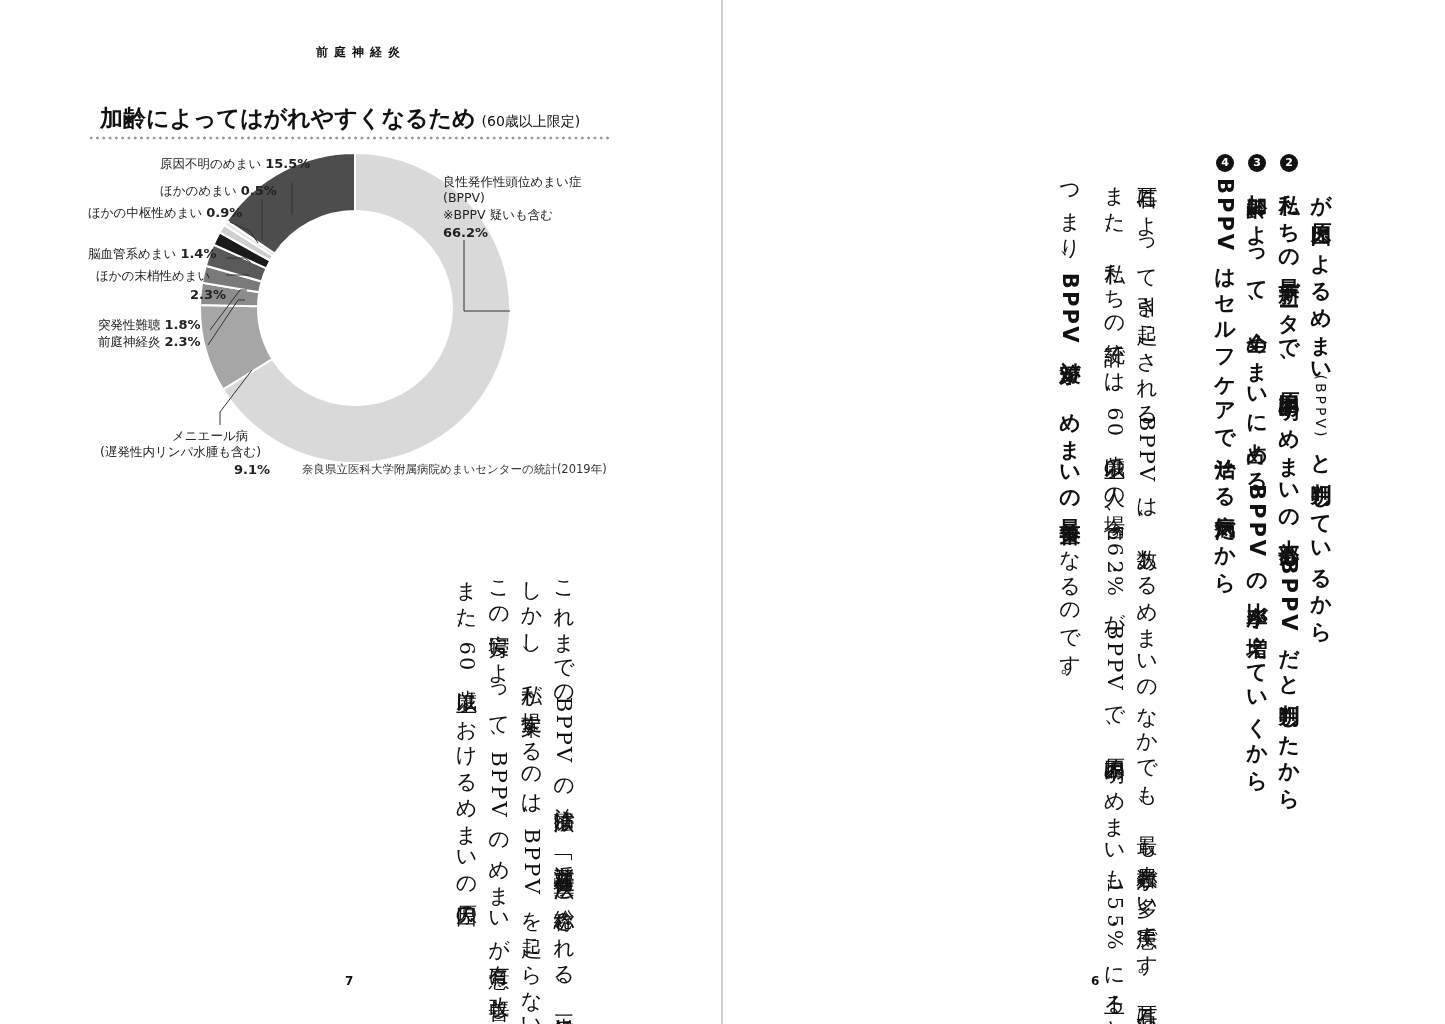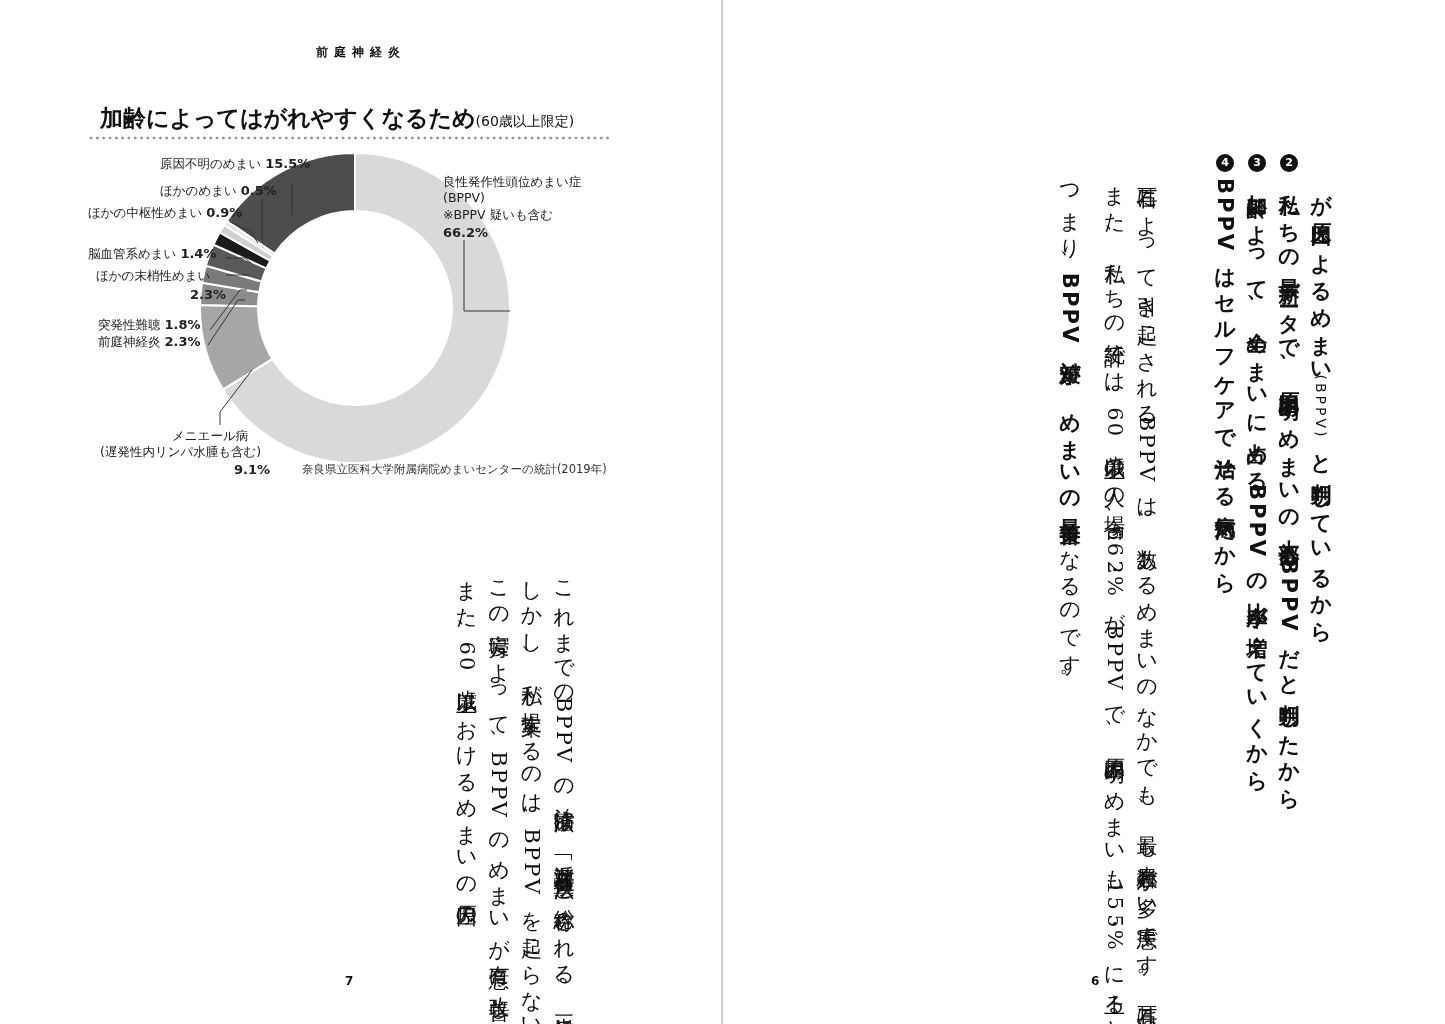--- a/index.html
+++ b/index.html
@@ -14,21 +14,21 @@
   .topline { position:absolute; top:0; left:0; width:1445px; height:1px; background:#dddddd; }
 
   .running-head {
     position:absolute; top:44px; left:0; width:722px; text-align:center;
     font-family:"DejaVu Sans", sans-serif; font-weight:bold; font-size:12px; letter-spacing:6px;
   }
   .chart-title {
     position:absolute; left:100px; top:103px; white-space:nowrap;
     font-family:"DejaVu Sans", sans-serif; font-weight:bold; font-size:23px; letter-spacing:0px;
   }
-  .chart-title .sub { font-weight:normal; font-size:14px; }
+  .chart-title .sub { font-weight:normal; font-size:14px;margin-left:6px; }
   .dotted {
     position:absolute; left:88px; top:136px; width:524px; height:4px;
     background-image: radial-gradient(circle, #9a9a9a 1.4px, transparent 1.6px);
     background-size:6.3px 4px; background-repeat:repeat-x;
   }
   .chart-svg { position:absolute; left:0; top:0; }
   .lbl { font-family:"DejaVu Sans", sans-serif; font-size:12.5px; fill:#222; }
   .lbl-b { font-family:"DejaVu Sans", sans-serif; font-size:13px; font-weight:bold; fill:#222; }
   .src { font-family:"DejaVu Sans", sans-serif; font-size:11.5px; fill:#333; }
 

